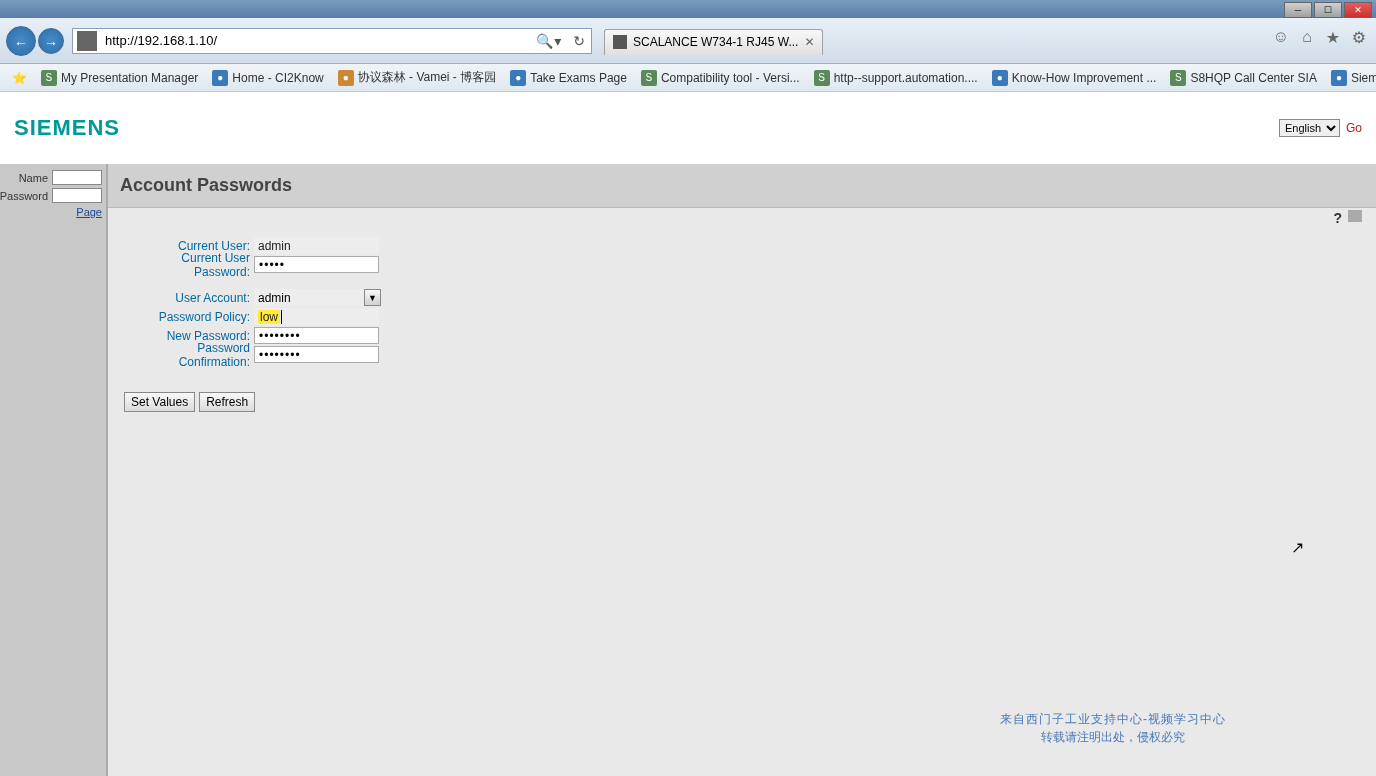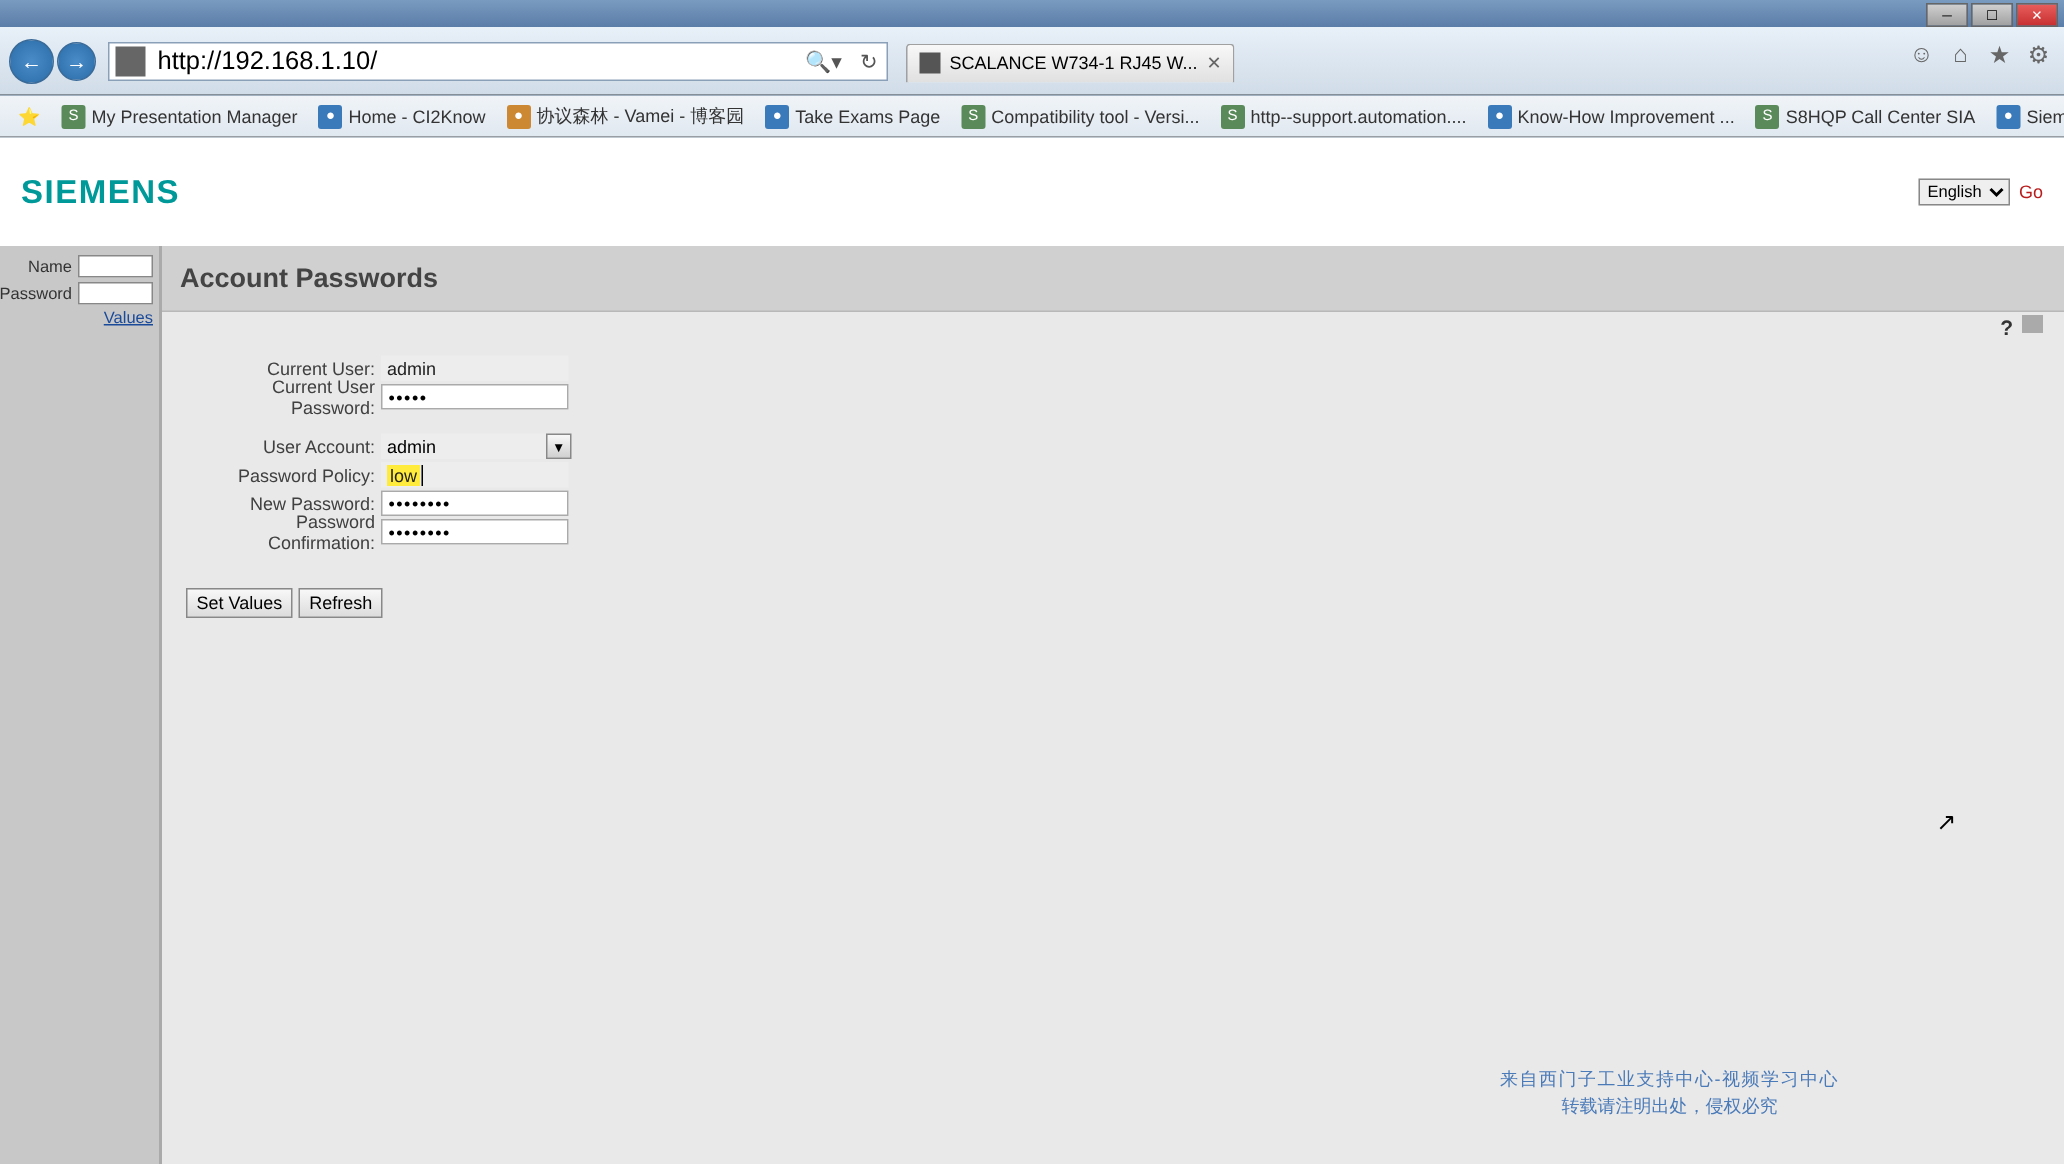--- a/index.html
+++ b/index.html
@@ -10,21 +10,21 @@
 .win-controls { position: absolute; right: 4px; top: 2px; display: flex; gap: 2px; }
 .win-btn { width: 28px; height: 16px; background: linear-gradient(#d0d0d0,#a0a0a0); border: 1px solid #666; display: flex; align-items: center; justify-content: center; font-size: 9px; cursor: pointer; }
 .win-btn.close { background: linear-gradient(#e85d5d,#c83030); color: #fff; }
 
 .browser-toolbar { height: 46px; background: linear-gradient(#e8f0f8, #d0dce8); border-bottom: 1px solid #a0b0c0; display: flex; align-items: center; padding: 0 6px; gap: 4px; position: relative; }
 .nav-area { display:flex; align-items:center; gap:2px; }
 .nav-btn { width: 30px; height: 30px; border-radius: 50%; background: radial-gradient(#4a8cc8,#2a6ca8); display: flex; align-items: center; justify-content: center; color: #fff; font-size: 14px; cursor: pointer; border:1px solid #3a6a98; }
 .nav-btn.fwd { width:26px; height:26px; }
 .url-wrap { display:flex; align-items:center; background:#fff; border:1px solid #8aa0b8; height:26px; flex:0 0 520px; margin-left:4px; }
 .url-icon { width:20px; height:20px; margin:0 4px; background:#666; }
-.url-input { border:none; outline:none; font-size:17px; flex:1; padding:0 4px; }
+.url-input { border:none; outline:none; font-size:13px; flex:1; padding:0 4px; }
 .search-icon { font-size:14px; color:#555; padding:0 6px; cursor:pointer; }
 .refresh-icon { font-size:14px; color:#555; padding:0 6px; cursor:pointer; }
 
 .tab-strip { display:flex; align-items:flex-end; height:28px; margin-left:8px; }
 .tab { background:linear-gradient(#f8f8f8,#e0e0e0); border:1px solid #a0a0a0; border-bottom:none; height:26px; display:flex; align-items:center; padding:0 8px; font-size:12px; gap:6px; border-radius:3px 3px 0 0; }
 .tab-fav { width:14px; height:14px; background:#555; }
 .tab-close { font-size:12px; color:#666; cursor:pointer; }
 
 .toolbar-right { position:absolute; right:8px; top:10px; display:flex; gap:8px; align-items:center; }
 .tool-ico { width:18px; height:18px; color:#666; font-size:16px; cursor:pointer; display:flex; align-items:center; justify-content:center; }
@@ -56,21 +56,21 @@
 .content { flex:1; background:#e9e9e9; position:relative; }
 .title-band { height:44px; background:#d0d0d0; border-bottom:1px solid #b8b8b8; display:flex; align-items:center; padding:0 12px; }
 .page-title { font-size:18px; font-weight:bold; color:#444; }
 .help-area { position:absolute; right:14px; top:46px; display:flex; gap:6px; font-size:14px; color:#333; }
 .help-ico { cursor:pointer; font-weight:bold; }
 .print-ico { width:14px; height:12px; background:#aaa; cursor:pointer; }
 
 .form-area { padding:28px 16px 10px 16px; font-size:12px; }
 .fgroup { margin-bottom:14px; }
 .frow { display:flex; align-items:center; height:19px; }
-.flabel { width:130px; text-align:right; color:#404040; padding-right:4px; font-size:12px; }
+.flabel { width:130px; text-align:right; color:#0369a1; padding-right:4px; font-size:12px; }
 .fval { width:125px; height:17px; background:#ededed; padding:0 4px; display:flex; align-items:center; font-size:12px; color:#222; }
 .finput { width:125px; height:17px; border:1px solid #aaa; background:#fff; padding:0 4px; font-size:12px; }
 .fselect-wrap { display:flex; align-items:center; }
 .fselect-val { width:110px; height:17px; background:#ededed; padding:0 4px; display:flex; align-items:center; font-size:12px; }
 .fselect-btn { width:17px; height:17px; border:1px solid #888; background:linear-gradient(#f8f8f8,#d0d0d0); display:flex; align-items:center; justify-content:center; font-size:9px; cursor:pointer; }
 .highlight { background:#ffeb3b; padding:0 2px; }
 .caret { display:inline-block; width:1px; height:14px; background:#000; margin:0 1px; vertical-align:middle; }
 
 .btn-row { padding:4px 16px; display:flex; gap:4px; }
 .form-btn { background:linear-gradient(#f8f8f8,#dcdcdc); border:1px solid #888; padding:2px 6px; font-size:12px; cursor:pointer; }
@@ -175,21 +175,21 @@
 
     <div class="sidebar">
       <div class="side-row">
         <span class="side-lbl">Name</span>
         <input class="side-inp" style="">
       </div>
       <div class="side-row">
         <span class="side-lbl">Password</span>
         <input class="side-inp" type="password" style="">
       </div>
-      <a class="login-link">Values</a>
+      <a class="login-link">Page</a>
     </div>
 
     <div class="content">
       <div class="title-band">
         <div class="page-title">Account Passwords</div>
       </div>
       <div class="help-area">
         <span class="help-ico">?</span>
         <span class="print-ico"></span>
       </div>

